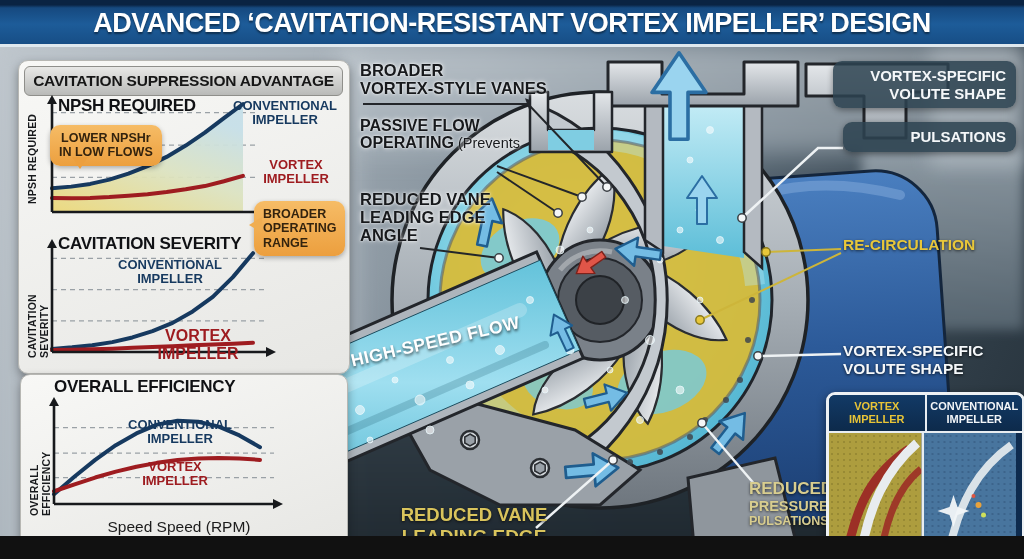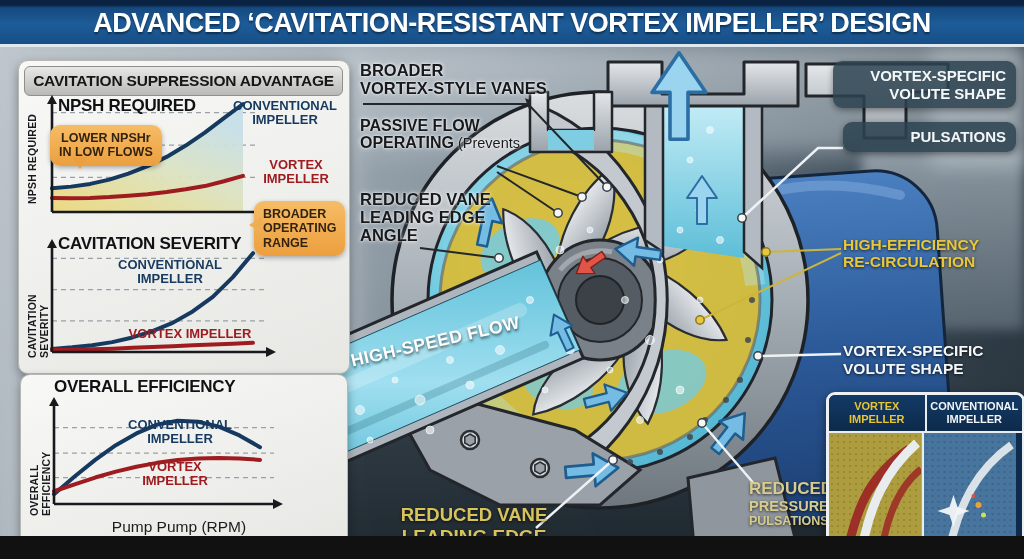--- a/index.html
+++ b/index.html
@@ -343,21 +343,21 @@
       <path d="M10,111.92 L30.1,111.712 L50.2,111.296 L70.3,110.672 L90.4,109.84 L110.5,109.008 L130.6,108.176 L150.7,107.344 L170.8,106.512 L190.9,105.68 L211,104.848" fill="none" stroke="#9e1c20" stroke-width="4" stroke-linecap="round" stroke-linejoin="round"></path>
       <line x1="10" y1="114" x2="10" y2="8" stroke="#17191c" stroke-width="2.6"></line>
       <line x1="10" y1="114" x2="225" y2="114" stroke="#17191c" stroke-width="2.6"></line>
       <path d="M5,10 L10,1 L15,10 Z" fill="#17191c"></path>
       <path d="M224,109 L234,114 L224,119 Z" fill="#17191c"></path>
     </svg>
   <div class="series-lbl navy hud abs" style="left:95px;top:258px;width:150px;">
     <span>CONVENTIONAL</span>
     <span>IMPELLER</span>
   </div>
-  <div class="series-lbl dred hud abs" style="left:120px;top:327px;width:140px;font-size:13px;">
+  <div class="series-lbl dred hud abs" style="left:128px;top:327px;width:140px;font-size:16px;">
     <span>VORTEX IMPELLER</span>
   </div>
 
   <div class="chart-title hud abs" style="left:54px;top:377px;">OVERALL EFFICIENCY</div>
   <div class="ylab hud" style="left:28px;top:398px;height:118px;">OVERALL EFFICIENCY</div>
   <svg class="chart-svg hud" style="left:44px;top:396px;" width="240" height="120" viewBox="0 0 240 120">
       <line x1="10" y1="81.53999999999999" x2="230" y2="81.53999999999999" stroke="#9aa1a6" stroke-dasharray="5 4" stroke-width="1.2"></line>
       <line x1="10" y1="57.04" x2="230" y2="57.04" stroke="#9aa1a6" stroke-dasharray="5 4" stroke-width="1.2"></line>
       <line x1="10" y1="31.560000000000002" x2="230" y2="31.560000000000002" stroke="#9aa1a6" stroke-dasharray="5 4" stroke-width="1.2"></line>
       <path d="M10,98.2 L30.6,80.56 L51.2,63.9 L71.8,49.2 L92.4,37.44 L113,28.61999999999999 L133.6,24.700000000000003 L154.2,25.680000000000007 L174.8,30.58 L195.4,39.400000000000006 L216,51.160000000000004" fill="none" stroke="#16395f" stroke-width="4" stroke-linecap="round" stroke-linejoin="round"></path>
@@ -368,21 +368,21 @@
       <path d="M229,103 L239,108 L229,113 Z" fill="#17191c"></path>
     </svg>
   <div class="series-lbl navy hud abs" style="left:105px;top:418px;width:150px;">
     <span>CONVENTIONAL</span>
     <span>IMPELLER</span>
   </div>
   <div class="series-lbl dred hud abs" style="left:110px;top:460px;width:130px;">
     <span>VORTEX</span>
     <span>IMPELLER</span>
   </div>
-  <div class="xlab hud" style="left:64px;top:518px;width:230px;position:absolute;">Pump Pump (RPM)</div>
+  <div class="xlab hud" style="left:64px;top:518px;width:230px;position:absolute;">Speed Speed (RPM)</div>
 
   <div class="dlbl hud" style="left:360px;top:62px;">
     <span>BROADER</span>
     <span>VORTEX-STYLE VANES</span>
   </div>
   <div class="dlbl hud" style="left:360px;top:117px;font-size:16px;">
     <span>PASSIVE FLOW</span>
     <span><b>OPERATING</b><span class="norm" style="display:inline;"> (Prevents</span></span>
   </div>
   <div class="dlbl hud" style="left:360px;top:191px;">
@@ -393,21 +393,20 @@
   <div id="lbl-hsf" class="hud">HIGH-SPEED FLOW</div>
 
   <div class="wbox hud" style="left:833px;top:61px;width:163px;">
     <span>VORTEX-SPECIFIC</span>
     <span>VOLUTE SHAPE</span>
   </div>
   <div class="wbox hud" style="left:843px;top:122px;width:153px;">
     <span>PULSATIONS</span>
   </div>
   <div class="ylbl-y hud" id="lbl-recirc">
-    <span>HIGH-EFFICIENCY</span>
     <span>RE-CIRCULATION</span>
   </div>
   <div class="hud" id="lbl-volute-mid">
     <span>VORTEX-SPECIFIC</span>
     <span>VOLUTE SHAPE</span>
   </div>
   <div class="ylbl-y hud" id="lbl-rv-bottom">
     <span class="l1">REDUCED VANE</span>
     <span class="l2">LEADING EDGE ANGLE</span>
   </div>

